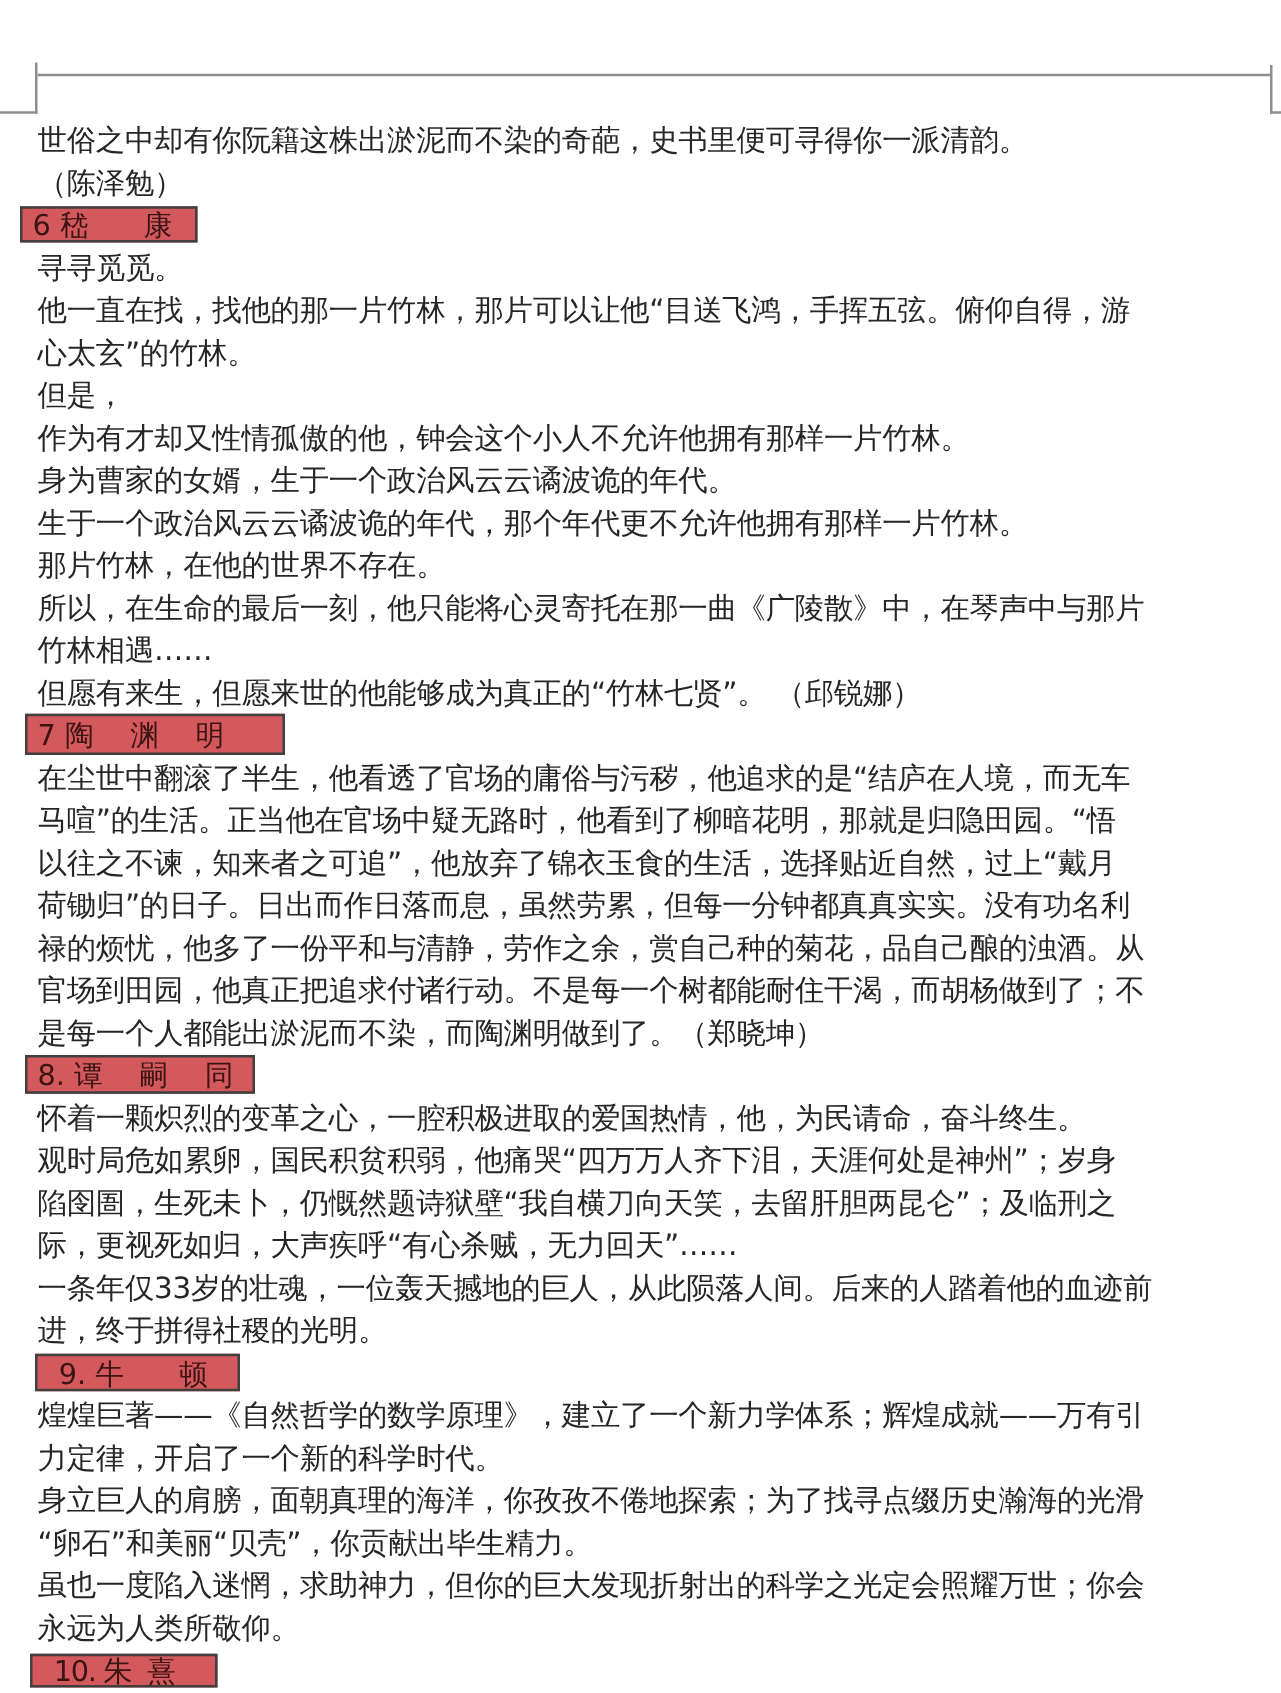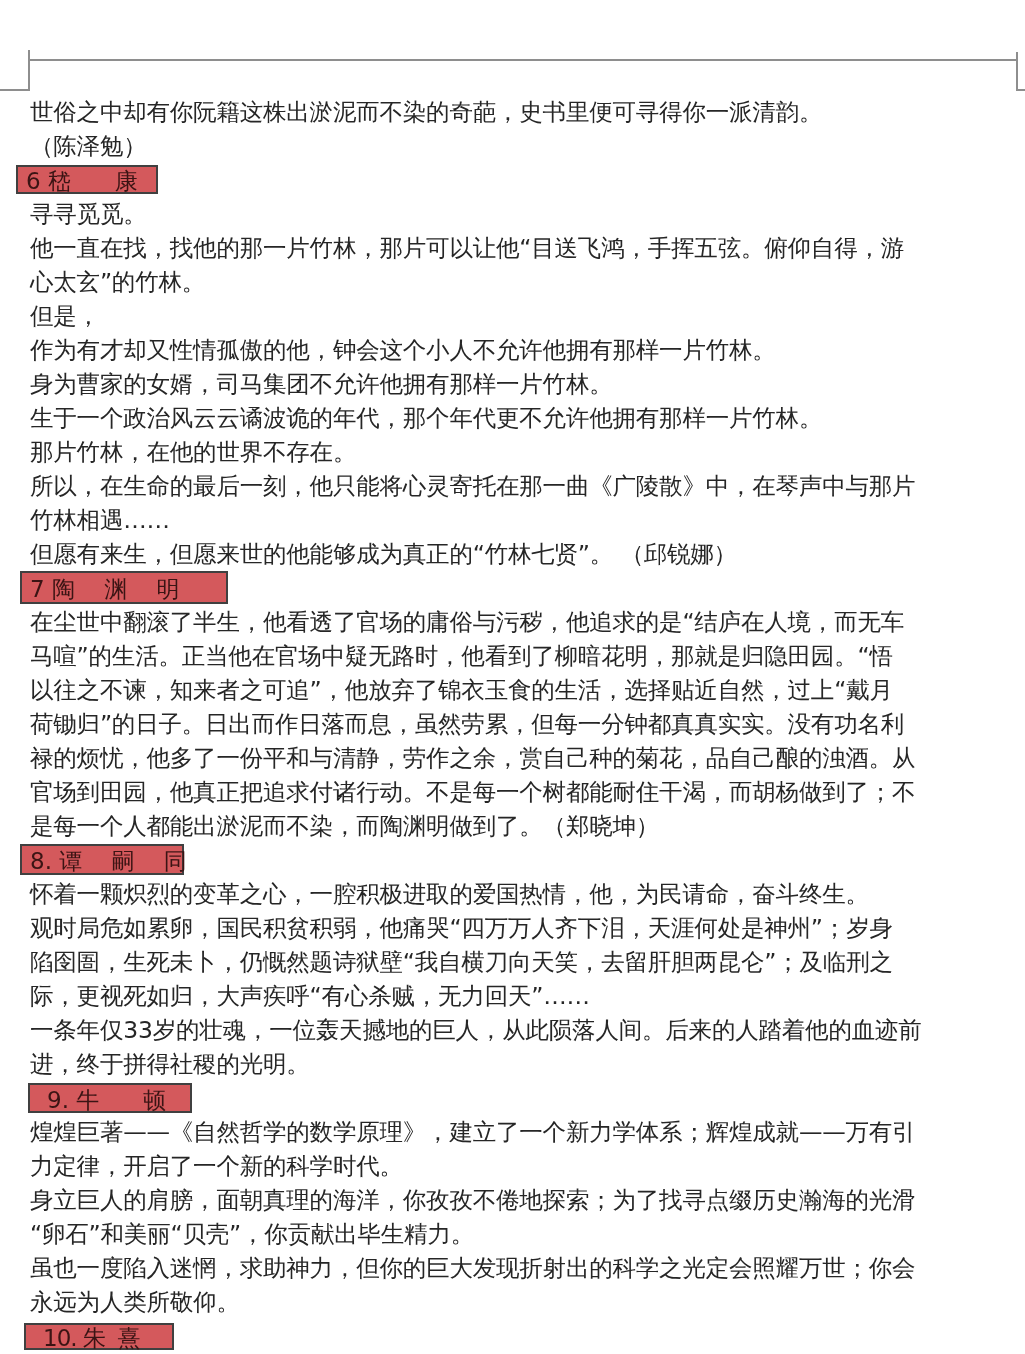--- a/index.html
+++ b/index.html
@@ -69,21 +69,21 @@
 
   <div>
     <div class="heading-row">
       <div class="heading" style="left:-14px; width:142px;">6 嵇      康</div>
     </div>
     <div class="line">寻寻觅觅。</div>
     <div class="line">他一直在找，找他的那一片竹林，那片可以让他“目送飞鸿，手挥五弦。俯仰自得，游</div>
     <div class="line">心太玄”的竹林。</div>
     <div class="line">但是，</div>
     <div class="line">作为有才却又性情孤傲的他，钟会这个小人不允许他拥有那样一片竹林。</div>
-    <div class="line">身为曹家的女婿，司马集团不允许他拥有那样一片竹林。</div>
+    <div class="line">身为曹家的女婿，生于一个政治风云云谲波诡的年代。</div>
     <div class="line">生于一个政治风云云谲波诡的年代，那个年代更不允许他拥有那样一片竹林。</div>
     <div class="line">那片竹林，在他的世界不存在。</div>
     <div class="line">所以，在生命的最后一刻，他只能将心灵寄托在那一曲《广陵散》中，在琴声中与那片</div>
     <div class="line">竹林相遇……</div>
     <div class="line">但愿有来生，但愿来世的他能够成为真正的“竹林七贤”。    （邱锐娜）</div>
   </div>
 
   <div>
     <div class="heading-row">
       <div class="heading" style="left:-10px; width:208px; height:33px; top:0px; line-height:33px;">7 陶    渊    明</div>
@@ -92,21 +92,21 @@
     <div class="line">马喧”的生活。正当他在官场中疑无路时，他看到了柳暗花明，那就是归隐田园。“悟</div>
     <div class="line">以往之不谏，知来者之可追”，他放弃了锦衣玉食的生活，选择贴近自然，过上“戴月</div>
     <div class="line">荷锄归”的日子。日出而作日落而息，虽然劳累，但每一分钟都真真实实。没有功名利</div>
     <div class="line">禄的烦忧，他多了一份平和与清静，劳作之余，赏自己种的菊花，品自己酿的浊酒。从</div>
     <div class="line">官场到田园，他真正把追求付诸行动。不是每一个树都能耐住干渴，而胡杨做到了；不</div>
     <div class="line">是每一个人都能出淤泥而不染，而陶渊明做到了。（郑晓坤）</div>
   </div>
 
   <div>
     <div class="heading-row">
-      <div class="heading" style="left:-10px; width:164px; height:31px; top:1px; line-height:31px;">8. 谭    嗣    同</div>
+      <div class="heading" style="left:-10px; width:184px; height:31px; top:1px; line-height:31px;">8. 谭    嗣    同</div>
     </div>
     <div class="line">怀着一颗炽烈的变革之心，一腔积极进取的爱国热情，他，为民请命，奋斗终生。</div>
     <div class="line">观时局危如累卵，国民积贫积弱，他痛哭“四万万人齐下泪，天涯何处是神州”；岁身</div>
     <div class="line">陷囹圄，生死未卜，仍慨然题诗狱壁“我自横刀向天笑，去留肝胆两昆仑”；及临刑之</div>
     <div class="line">际，更视死如归，大声疾呼“有心杀贼，无力回天”……</div>
     <div class="line">一条年仅33岁的壮魂，一位轰天撼地的巨人，从此陨落人间。后来的人踏着他的血迹前</div>
     <div class="line">进，终于拼得社稷的光明。</div>
   </div>
 
   <div>

